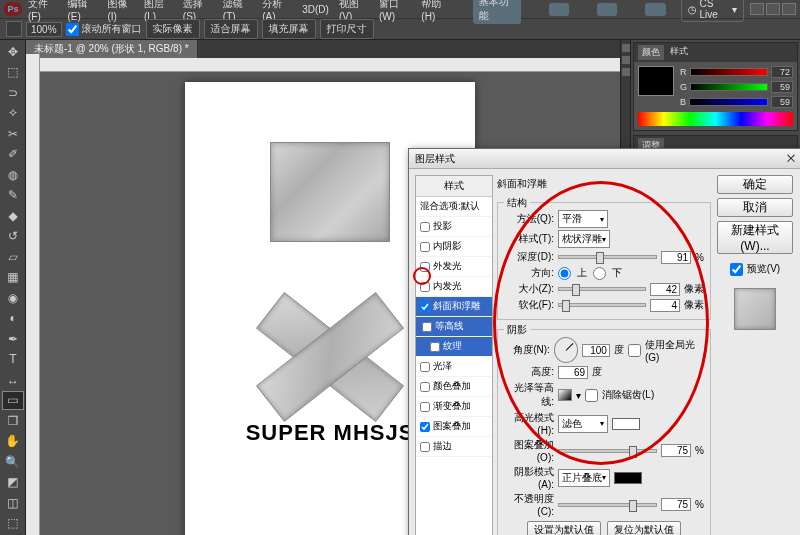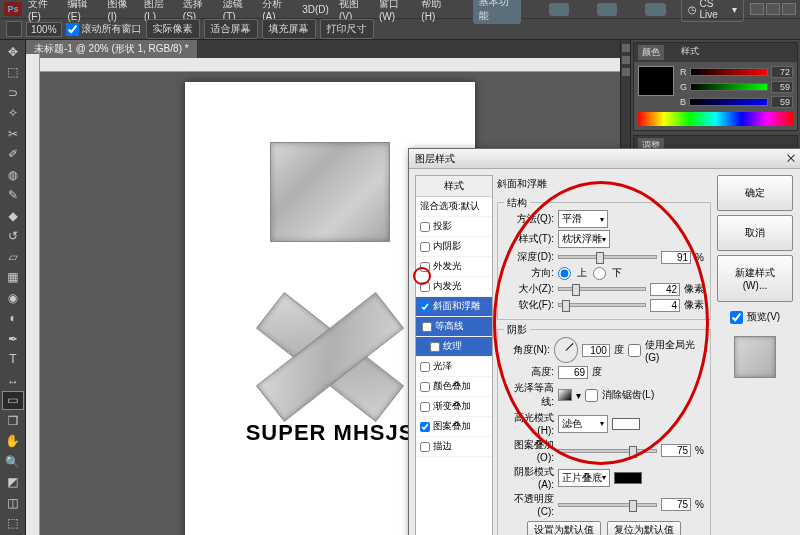--- a/index.html
+++ b/index.html
@@ -1,18 +1,18 @@
 <!DOCTYPE html>
 <html><head>
 <meta charset="utf-8">
 <style>
 *{box-sizing:border-box;margin:0;padding:0;font-family:"Microsoft YaHei",SimSun,sans-serif}
 body{background:#464646;width:800px;height:535px;overflow:hidden;font-size:10px;color:#000;position:relative}
 .menubar{height:18px;background:#464646;display:flex;align-items:center;padding:0 4px;gap:2px;color:#ddd;font-size:10px}
-.menubar .logo{width:20px;height:14px;background:#7f1d1d;border-radius:0;display:flex;align-items:center;justify-content:center;font-size:9px;font-weight:bold;color:#5fa8d3}
+.menubar .logo{width:20px;height:14px;background:#7f1d1d;border-radius:6px;display:flex;align-items:center;justify-content:center;font-size:9px;font-weight:bold;color:#5fa8d3}
 .menubar .mi{padding:2px 4px;cursor:default}
 .menubar .spacer{flex:1}
 .menubar .pill{background:#5a6f7a;border-radius:3px;padding:1px 6px;margin:0 13px}
 .menubar .cslive{border:1px solid #666;border-radius:3px;padding:1px 6px;display:flex;align-items:center;gap:3px}
 .menubar .winbtns{display:flex;gap:2px;margin-left:4px}
 .menubar .winbtns div{width:14px;height:12px;border:1px solid #777;background:#555}
 .optbar{height:22px;background:#464646;border-top:1px solid #333;border-bottom:1px solid #222;display:flex;align-items:center;padding:0 6px;gap:4px;color:#ddd;font-size:10px}
 .optbar .ico{width:16px;height:16px;background:#3a3a3a;border:1px solid #666}
 .optbar .dd{background:#3a3a3a;border:1px solid #666;padding:1px 4px}
 .optbar .chk{display:flex;align-items:center;gap:3px}
@@ -29,21 +29,21 @@
 .canvas-area{position:absolute;top:32px;left:14px;right:0;bottom:0;background:#5a5a5a;display:flex;justify-content:center;padding-top:10px}
 .canvas{width:290px;height:460px;background:#fff;box-shadow:0 0 8px rgba(0,0,0,.5);display:flex;flex-direction:column;align-items:center;padding-top:60px}
 .metal-sq{width:120px;height:100px;background:linear-gradient(135deg,#d8d8d8,#b0b0b0,#d0d0d0,#a8a8a8);border:1px solid #888;box-shadow:inset 0 0 6px rgba(0,0,0,.3)}
 .metal-x{margin-top:60px;width:140px;height:110px;position:relative}
 .metal-x::before,.metal-x::after{content:"";position:absolute;left:50%;top:50%;width:150px;height:44px;background:linear-gradient(135deg,#d8d8d8,#b0b0b0,#d0d0d0);border:1px solid #888;box-shadow:inset 0 0 5px rgba(0,0,0,.3)}
 .metal-x::before{transform:translate(-50%,-50%) rotate(38deg)}
 .metal-x::after{transform:translate(-50%,-50%) rotate(-38deg)}
 .super{margin-top:8px;font-size:22px;font-weight:900;letter-spacing:1px;font-family:Arial,sans-serif}
 .rightpanels{width:170px;background:#464646;border-left:1px solid #222;display:flex;flex-direction:column}
 .panel{background:#535353;border:1px solid #2a2a2a;margin:2px}
-.panel .hdr{background:#3a3a3a;color:#ddd;font-size:9px;padding:2px 4px;display:flex;gap:17px}
+.panel .hdr{background:#3a3a3a;color:#ddd;font-size:9px;padding:2px 4px;display:flex;gap:6px}
 .panel .hdr span.act{background:#5a5a5a;padding:1px 4px}
 .panel .body{padding:4px}
 .sw{width:36px;height:30px;background:#000;border:1px solid #888;display:inline-block}
 .rgb-sliders{display:flex;flex-direction:column;gap:3px;font-size:9px;color:#ddd}
 .rgb-sliders .row{display:flex;align-items:center;gap:3px}
 .rgb-sliders .bar{flex:1;height:8px;background:linear-gradient(90deg,#000,#f00);border:1px solid #666}
 .rgb-sliders .bar.g{background:linear-gradient(90deg,#000,#0f0)}
 .rgb-sliders .bar.b{background:linear-gradient(90deg,#000,#00f)}
 .rgb-sliders .val{width:22px;background:#3a3a3a;border:1px solid #666;text-align:right;padding:0 2px}
 .spectrum{height:14px;background:linear-gradient(90deg,red,yellow,lime,cyan,blue,magenta,red);margin-top:4px}
@@ -67,21 +67,21 @@
 .frow{display:flex;align-items:center;gap:4px;margin:2px 0;font-size:10px}
 .frow label{width:50px;text-align:right}
 .frow .sel{border:1px solid #888;background:#fff;padding:1px 3px;min-width:50px;display:flex;justify-content:space-between;align-items:center}
 .frow .sel::after{content:"▾";font-size:8px}
 .frow .slider{flex:1;height:4px;background:#ccc;border:1px solid #999;position:relative}
 .frow .slider .thumb{position:absolute;top:-4px;width:8px;height:12px;background:#ddd;border:1px solid #666}
 .frow .num{width:30px;border:1px solid #888;background:#fff;text-align:right;padding:0 2px}
 .frow .radio{display:flex;gap:6px;align-items:center}
 .ring{position:absolute;border:3px solid #d40000;border-radius:50%;pointer-events:none}
 .dbuttons{width:80px;display:flex;flex-direction:column;gap:4px;align-items:center}
-.dbuttons button{width:76px;padding:10px;font-size:10px;background:linear-gradient(#fdfdfd,#e2e2e2);border:1px solid #888;border-radius:2px;cursor:pointer}
+.dbuttons button{width:76px;padding:0;font-size:12px;background:linear-gradient(#fdfdfd,#e2e2e2);border:1px solid #888;border-radius:2px;cursor:pointer}
 .preview-sw{width:42px;height:42px;border:1px solid #888;background:linear-gradient(135deg,#d8d8d8,#b0b0b0);margin-top:6px;box-shadow:inset 0 0 5px rgba(0,0,0,.3)}
 .btn-sm{padding:1px 6px;font-size:10px;background:linear-gradient(#fdfdfd,#e2e2e2);border:1px solid #888;border-radius:2px}
 .shade{width:14px;height:12px;border:1px solid #888;background:linear-gradient(135deg,#fff,#000)}
 .sw-c{width:28px;height:12px;border:1px solid #666}
 .red-tiny{position:absolute;border:2px solid #d40000;border-radius:50%;width:18px;height:18px;pointer-events:none}
 .dialog .sec-title{font-size:10px;padding:2px 0}
 .dock{width:10px;background:#3a3a3a;border-left:1px solid #222;display:flex;flex-direction:column;gap:4px;padding:4px 1px}
 .dock div{width:8px;height:8px;background:#666}
 </style>
 </head>

